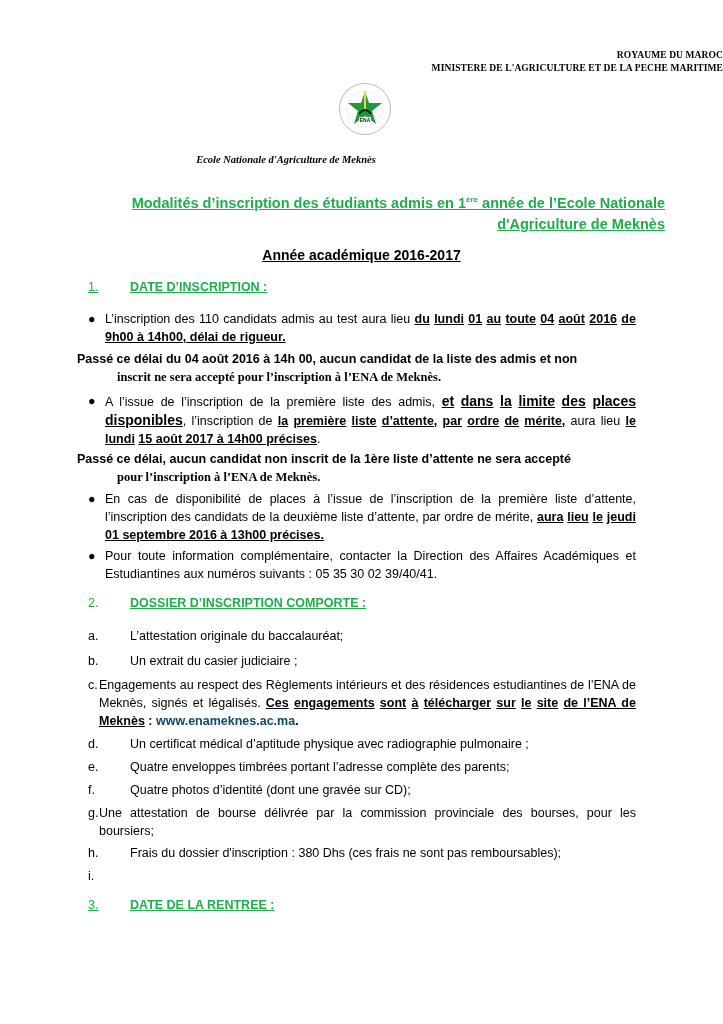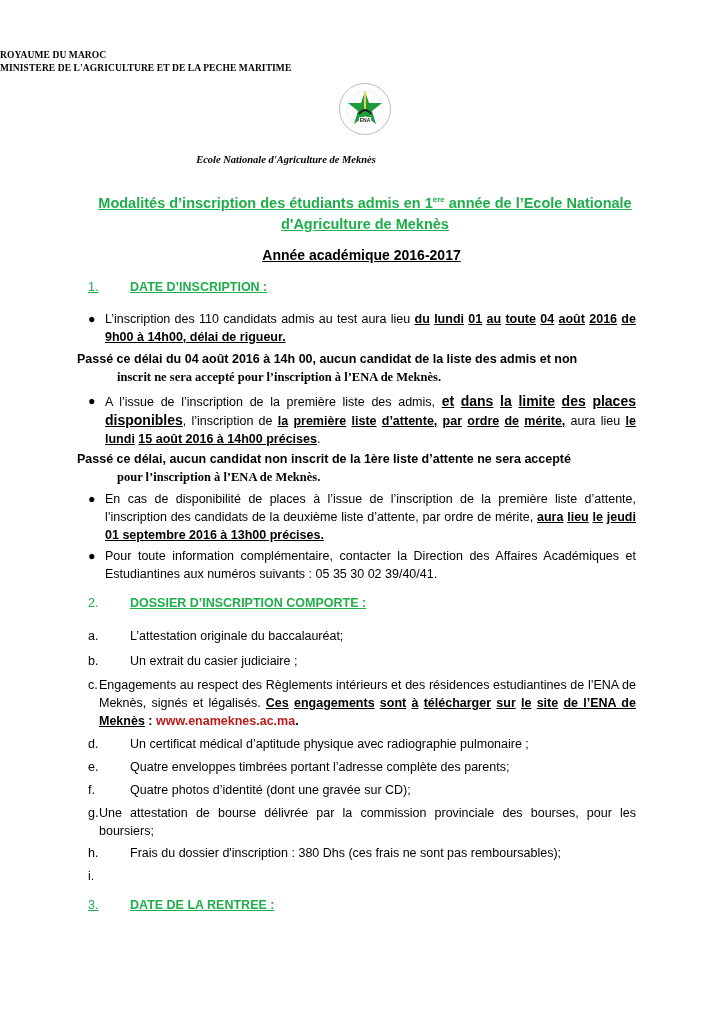--- a/index.html
+++ b/index.html
@@ -1,25 +1,25 @@
 <!DOCTYPE html>
 <html><head>
 <meta charset="utf-8">
 <style>
   html, body { margin: 0; padding: 0; background: #ffffff; }
   body { width: 723px; height: 1024px; position: relative; overflow: hidden; color: #000; }
   .page { position: absolute; left: 0; top: 0; width: 723px; height: 1024px; }
-  .hdr { position: absolute; left: 0; width: 723px; text-align: left;
+  .hdr { position: absolute; left: 0; width: 723px; text-align: right;
          font-family: "Liberation Serif", "DejaVu Serif", serif; font-weight: bold; font-size: 9.5px; letter-spacing: 0.1px; }
   .hdr1 { top: 50px; }
   .hdr2 { top: 63px; }
   .logo { position: absolute; left: 338px; top: 82px; width: 54px; height: 54px; }
   .school { position: absolute; top: 154px; left: 0; width: 572px; text-align: center;
             font-family: "Liberation Serif", "DejaVu Serif", serif; font-style: italic; font-weight: bold; font-size: 10.5px; }
-  .title { position: absolute; left: 80px; width: 570px; text-align: center;
+  .title { position: absolute; left: 95px; width: 570px; text-align: right;
            font-family: "Liberation Sans", sans-serif; font-weight: bold; font-size: 14.5px; color: #1fae4b;
            text-decoration: underline; line-height: 21px; }
   .title1 { top: 193px; }
   .title2 { top: 214px; }
   .title sup { font-size: 8px; vertical-align: 6px; line-height: 0; }
   .year { position: absolute; top: 247px; left: 0; width: 723px; text-align: center;
           font-family: "Liberation Sans", sans-serif; font-weight: bold; font-size: 14px; text-decoration: underline; }
   .sec { position: absolute; left: 88px; font-family: "Liberation Sans", sans-serif; font-size: 12.5px; color: #1fae4b; }
   .sec .num { position: absolute; left: 0; text-decoration: underline; }
   .sec .lbl { position: absolute; left: 42px; font-weight: bold; text-decoration: underline; white-space: nowrap; }
@@ -29,21 +29,21 @@
   .bold { font-weight: bold; }
   .ub { font-weight: bold; text-decoration: underline; }
   .big { font-size: 14px; }
   .warn { left: 77px; width: 548px; font-weight: bold; text-align: justify; }
   .warn .l2 { display: block; padding-left: 40px; text-align: left; font-family: Liberation Serif, serif; }
   .item { left: 88px; width: 548px; }
   .item .ltr { position: absolute; left: 0; top: 0; }
   .item .ct { position: absolute; left: 42px; top: 0; white-space: nowrap; }
   .itemw { left: 88px; width: 548px; padding-left: 11px; box-sizing: border-box; }
   .itemw .ltr { position: absolute; left: 0; top: 0; }
-  .link { color: #b91c1c; font-weight: bold; }
+  .link { color: #0c4a6e; font-weight: bold; }
   .footer { position: absolute; top: 944px; left: 85px; font-family: "Liberation Serif", "DejaVu Serif", serif; font-size: 9px; white-space: nowrap; }
   .footer b { font-weight: bold; }
 </style>
 </head>
 <body>
 
 <div class="page">
 
   <div class="hdr hdr1">ROYAUME DU MAROC</div>
   <div class="hdr hdr2">MINISTERE DE L'AGRICULTURE ET DE LA PECHE MARITIME</div>
@@ -78,21 +78,21 @@
 
   <div class="txt warn" style="top:350px;">
     <span style="display:block;">Passé ce délai du 04 août 2016 à 14h 00, aucun candidat de la liste des admis et non</span>
     <span class="l2">inscrit ne sera accepté pour l’inscription à l’ENA de Meknès.</span>
   </div>
 
   <div class="txt bul" style="top:392px;">
     <span class="dot">●</span>
     <span>A l’issue de l’inscription de la première liste des admis, </span><span class="ub big">et</span> <span class="ub big">dans</span> <span class="ub big">la</span> <span class="ub big">limite</span> <span class="ub big">des</span> <span class="ub big">places</span>
     <span class="ub big">disponibles</span><span>, l’inscription de </span><span class="ub">la</span> <span class="ub">première</span> <span class="ub">liste</span> <span class="ub">d’attente,</span> <span class="ub">par</span> <span class="ub">ordre</span> <span class="ub">de</span> <span class="ub">mérite,</span><span> aura lieu </span>
-    <span class="ub">le lundi</span> <span class="ub">15 août 2016 à 14h00 précises</span><span>.</span>
+    <span class="ub">le lundi</span> <span class="ub">15 août 2017 à 14h00 précises</span><span>.</span>
   </div>
 
   <div class="txt warn" style="top:450px;">
     <span style="display:block;">Passé ce délai, aucun candidat non inscrit de la 1ère liste d’attente ne sera accepté</span>
     <span class="l2">pour l’inscription à l’ENA de Meknès.</span>
   </div>
 
   <div class="txt bul" style="top:490px;">
     <span class="dot">●</span>
     <span>En cas de disponibilité de places à l’issue de l’inscription de la première liste d’attente, l’inscription des candidats de la deuxième liste d’attente, par ordre de mérite, </span><span class="ub">aura</span> <span class="ub">lieu</span> <span class="ub">le</span>

